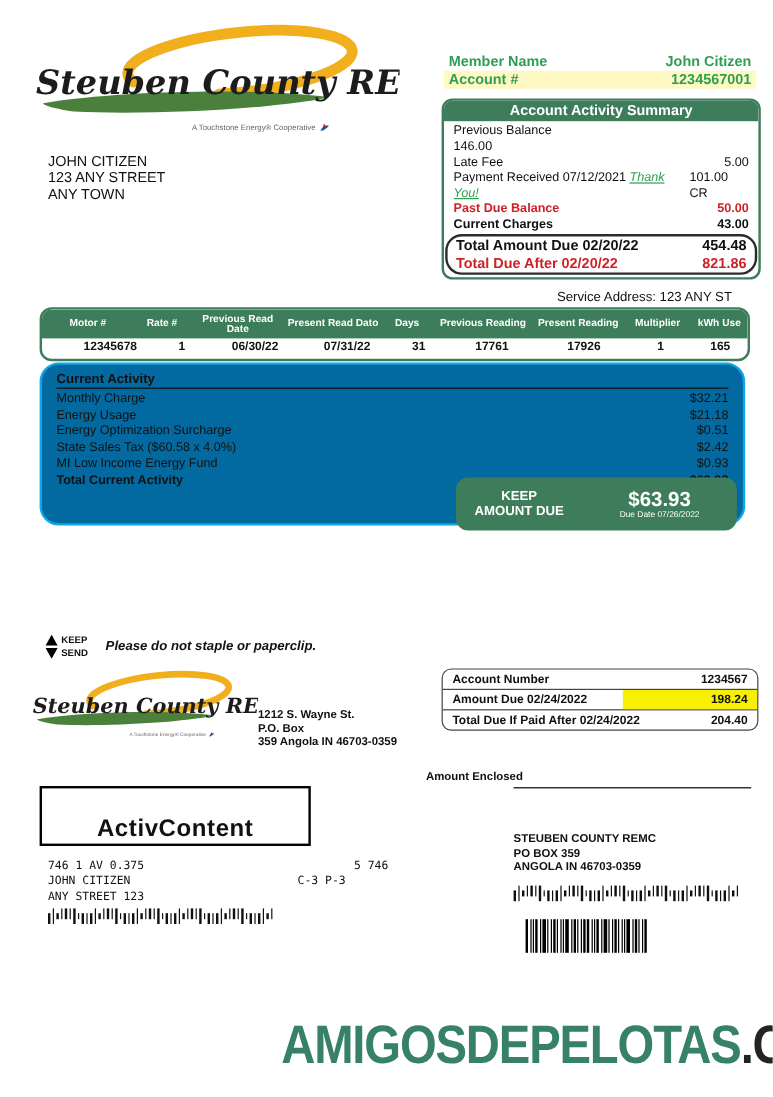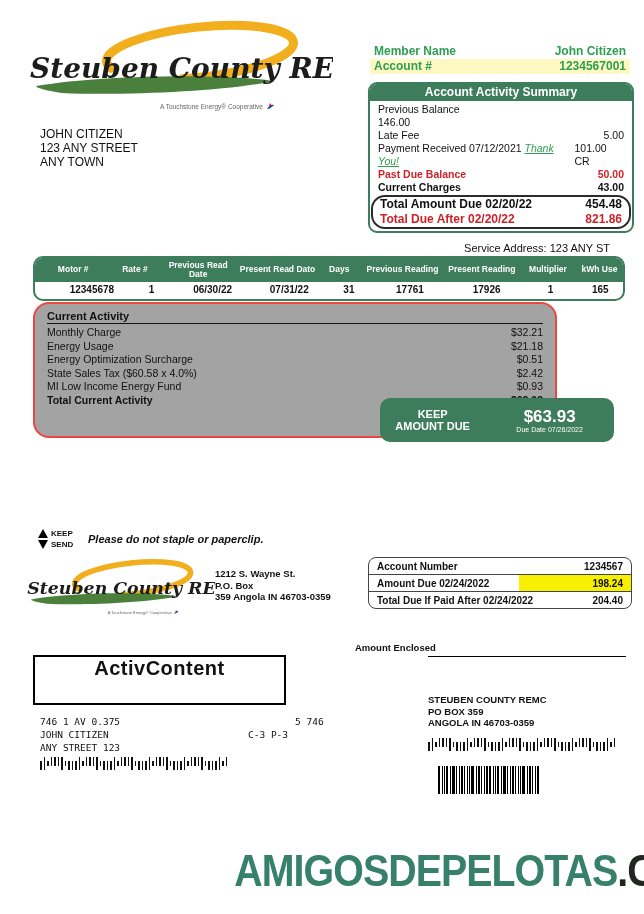--- a/index.html
+++ b/index.html
@@ -42,22 +42,22 @@
   .service-address{position:absolute;left:370px;top:242px;width:240px;text-align:right;font-size:11px;}
   .meter-table{position:absolute;left:33px;top:256px;width:588px;border:2px solid #3E7D5B;
                border-radius:10px;overflow:hidden;background:#fff;}
   .mt-head{display:grid;grid-template-columns:13% 8% 13.5% 13.5% 7.5% 14% 13% 9.5% 8%;
            background:#3E7D5B;color:#fff;font-size:8.5px;font-weight:bold;text-align:center;
            align-items:center;min-height:24px;line-height:9.5px;}
   .mt-row{display:grid;grid-template-columns:13% 8% 13.5% 13.5% 7.5% 14% 13% 9.5% 8%;
           font-size:10px;font-weight:bold;text-align:center;padding:2px 0 4px;margin-left:20px;}
 
   
-  .activity-box{position:absolute;left:33px;top:302px;width:524px;height:136px;
-                border:2px solid #ef4444;border-radius:16px;background:#a3a3a3;box-sizing:border-box;}
+  .activity-box{position:absolute;left:33px;top:302px;width:588px;height:136px;
+                border:2px solid #0ea5e9;border-radius:16px;background:#0369a1;box-sizing:border-box;}
   .ca-inner{padding:6px 12px 0;}
   .ca-title{font-weight:bold;font-size:11px;border-bottom:1.5px solid #111;padding-bottom:1px;margin-bottom:2px;}
   .ca-row{display:flex;justify-content:space-between;font-size:10.5px;line-height:13.5px;}
   .ca-total{font-weight:bold;}
 
   
   .due-box{position:absolute;left:380px;top:398px;width:234px;height:44px;background:#3E7D5B;
            border-radius:10px;color:#fff;display:flex;align-items:center;}
   .due-left{width:45%;text-align:center;font-weight:bold;font-size:11px;line-height:12px;}
   .due-right{width:55%;text-align:center;}
@@ -65,36 +65,36 @@
   .due-date{font-size:7px;margin-top:1px;}
 
   
   .keepsend{position:absolute;left:38px;top:528px;font-size:8px;font-weight:bold;}
   .ks-row{display:flex;align-items:center;gap:3px;height:11px;}
   .tri{display:inline-block;width:0;height:0;border-left:5px solid transparent;border-right:5px solid transparent;}
   .tri.up{border-bottom:9px solid #000;}
   .tri.down{border-top:9px solid #000;}
   .staple-note{position:absolute;left:88px;top:533px;font-weight:bold;font-style:italic;font-size:11px;}
 
-  .remit-address{position:absolute;left:215px;top:568px;font-size:9.5px;font-weight:bold;line-height:11.5px;}
+  .remit-address{position:absolute;left:215px;top:590px;font-size:9.5px;font-weight:bold;line-height:11.5px;}
 
   .account-box{position:absolute;left:368px;top:557px;width:262px;border:1.5px solid #444;
                border-radius:8px;overflow:hidden;background:#fff;}
   .ab-row{display:flex;justify-content:space-between;align-items:center;font-size:10px;font-weight:bold;
           padding:0 8px;height:16px;border-bottom:1px solid #444;}
   .ab-row:last-child{border-bottom:none;}
   .ab-row.due{padding-right:0;}
   .ab-highlight{background:#F7F000;height:100%;display:flex;align-items:center;justify-content:flex-end;
                 min-width:112px;padding-right:8px;box-sizing:border-box;}
 
   .amount-enclosed{position:absolute;left:355px;top:642px;font-size:9.5px;font-weight:bold;}
   .ae-line{position:absolute;left:428px;top:656px;width:198px;border-top:1.5px solid #000;height:0;}
 
-  .activ-box{position:absolute;left:33px;top:655px;width:253px;height:50px;border:2px solid #000;
-             display:flex;align-items:flex-start;justify-content:center;font-size:20px;font-weight:bold;
+  .activ-box{position:absolute;left:33px;top:655px;width:226px;height:50px;border:2px solid #000;
+             display:flex;align-items:flex-end;justify-content:center;font-size:20px;font-weight:bold;
              letter-spacing:0.5px;box-sizing:border-box;}
 
   .mono{position:absolute;font-family:"DejaVu Sans Mono",monospace;font-size:9.5px;white-space:pre;}
   .mono1{left:40px;top:716px;}  .mono1r{left:295px;top:716px;}
   .mono2{left:40px;top:729px;}  .mono2r{left:248px;top:729px;}
   .mono3{left:40px;top:742px;}
 
   .payee{position:absolute;left:428px;top:694px;font-size:9.5px;font-weight:bold;line-height:11.5px;}
 
   .postal{position:absolute;height:14px;white-space:nowrap;}

